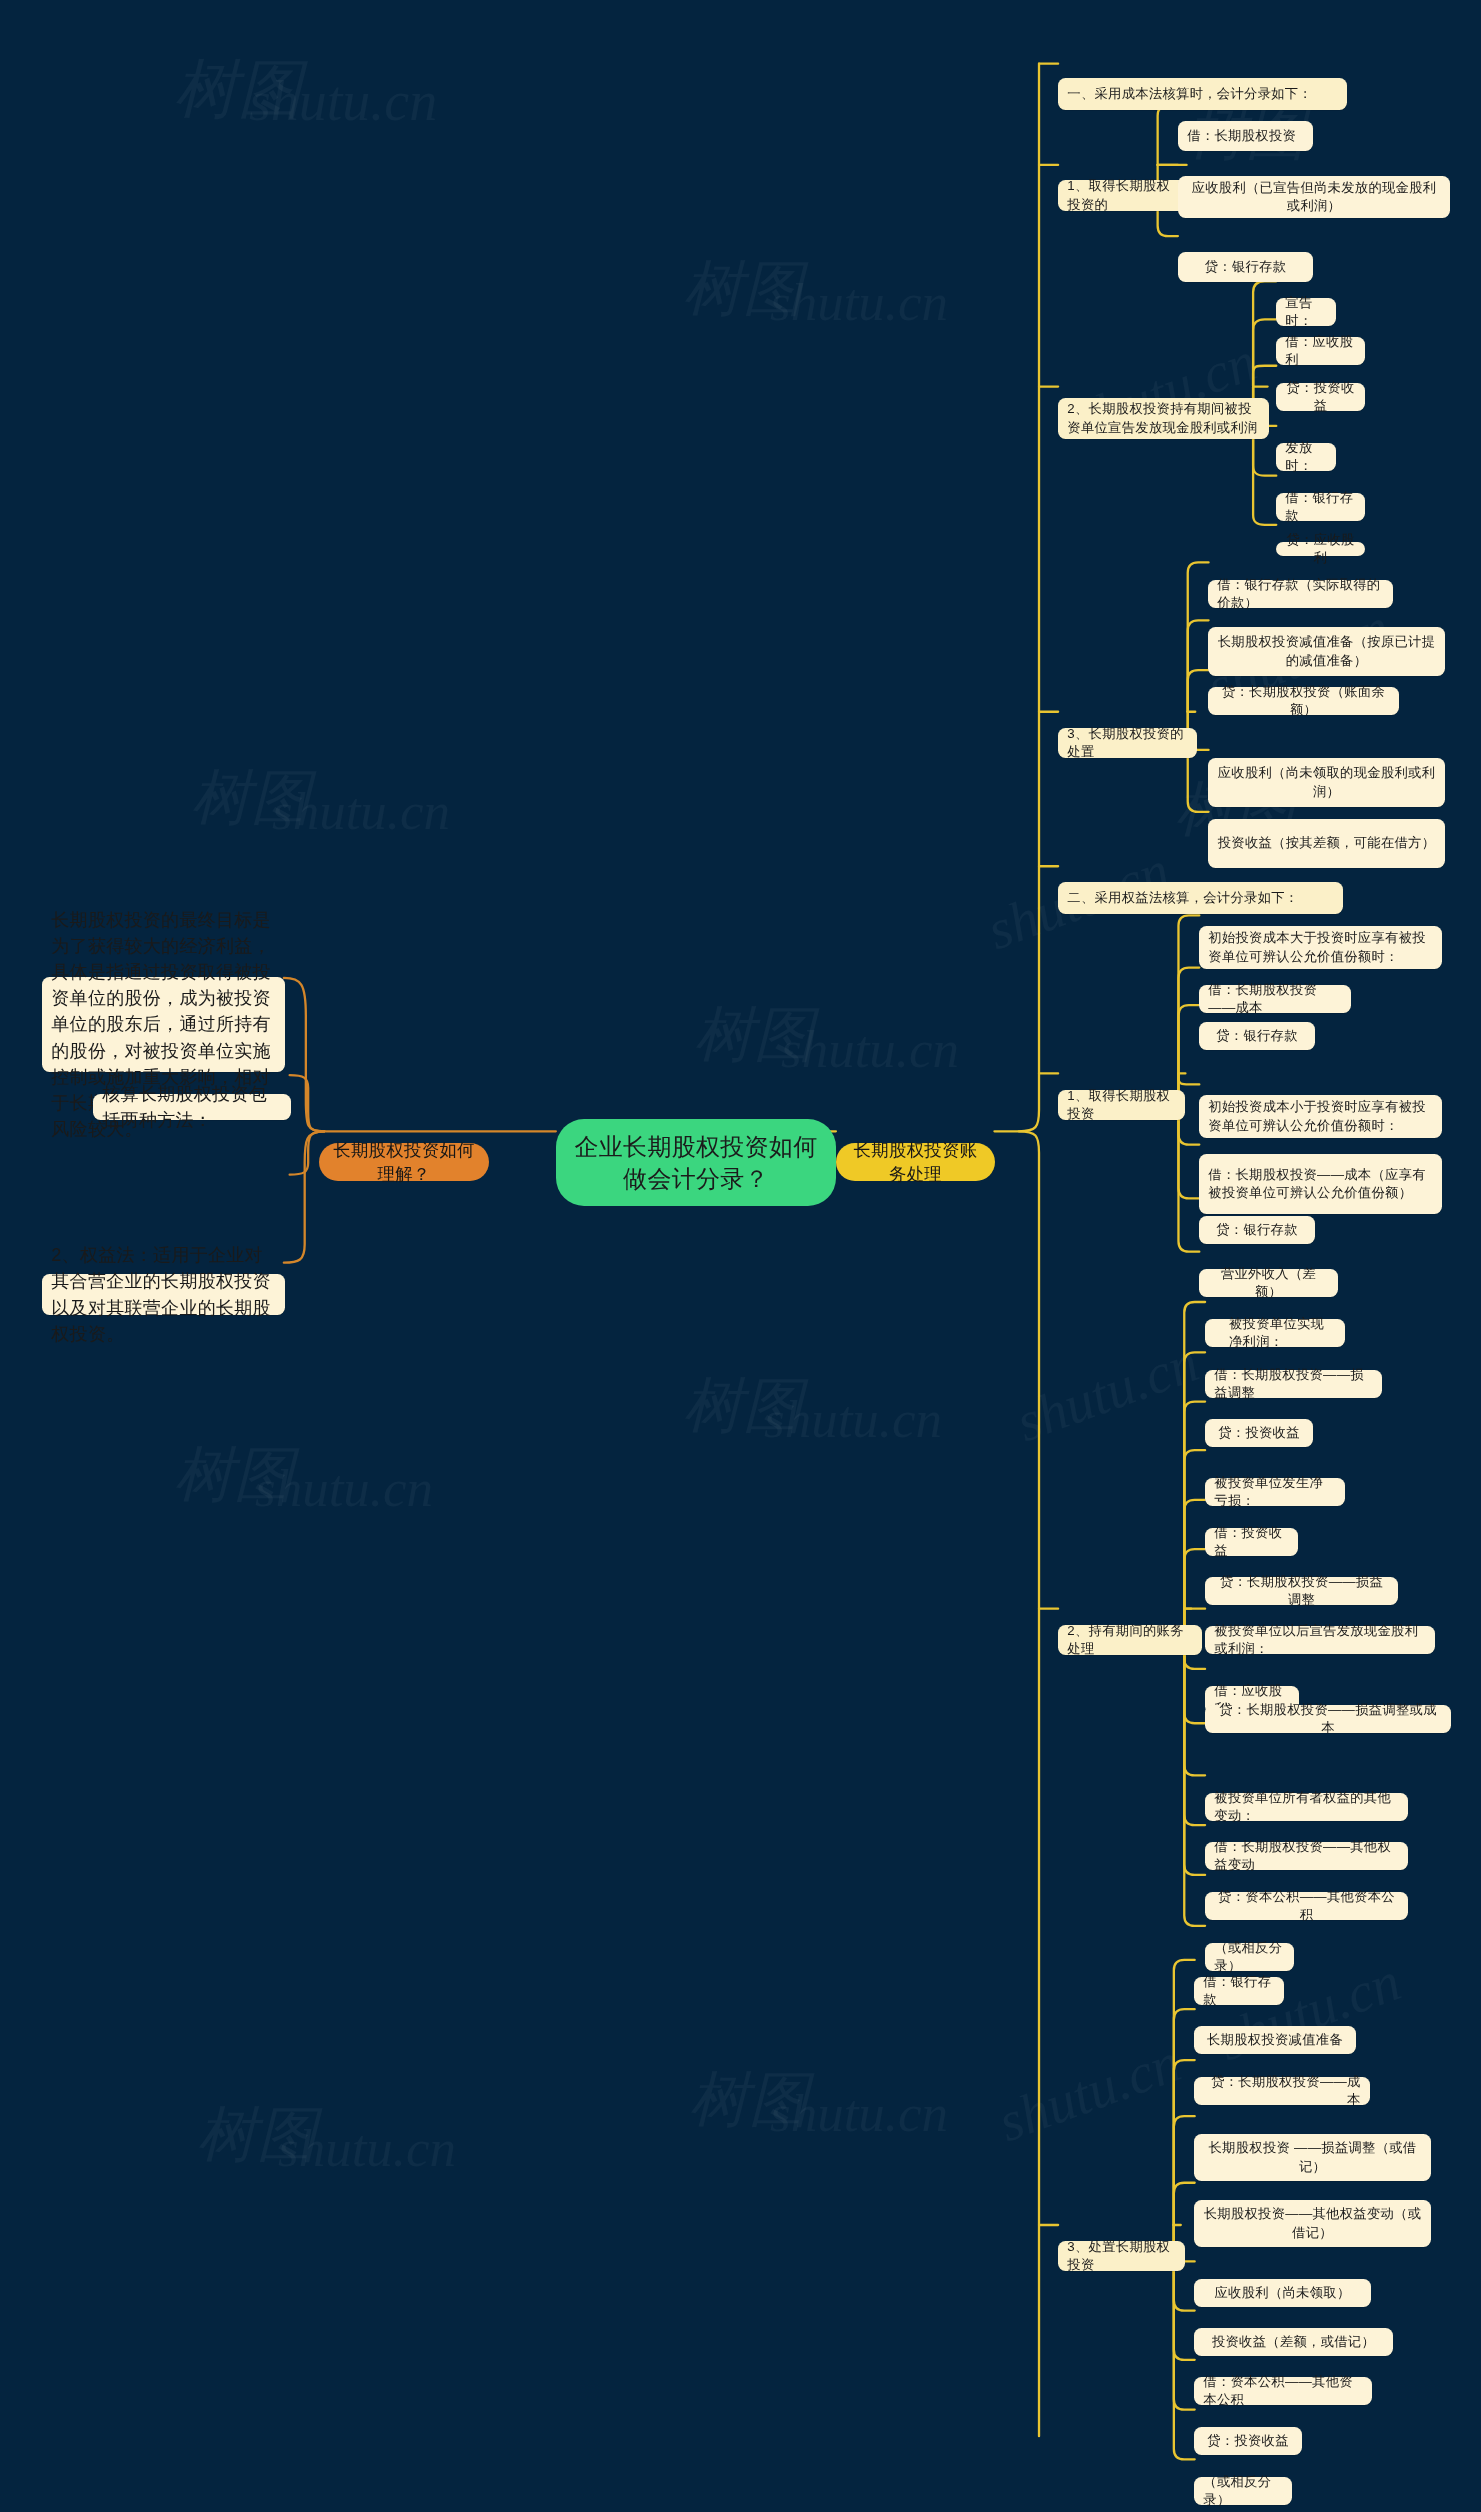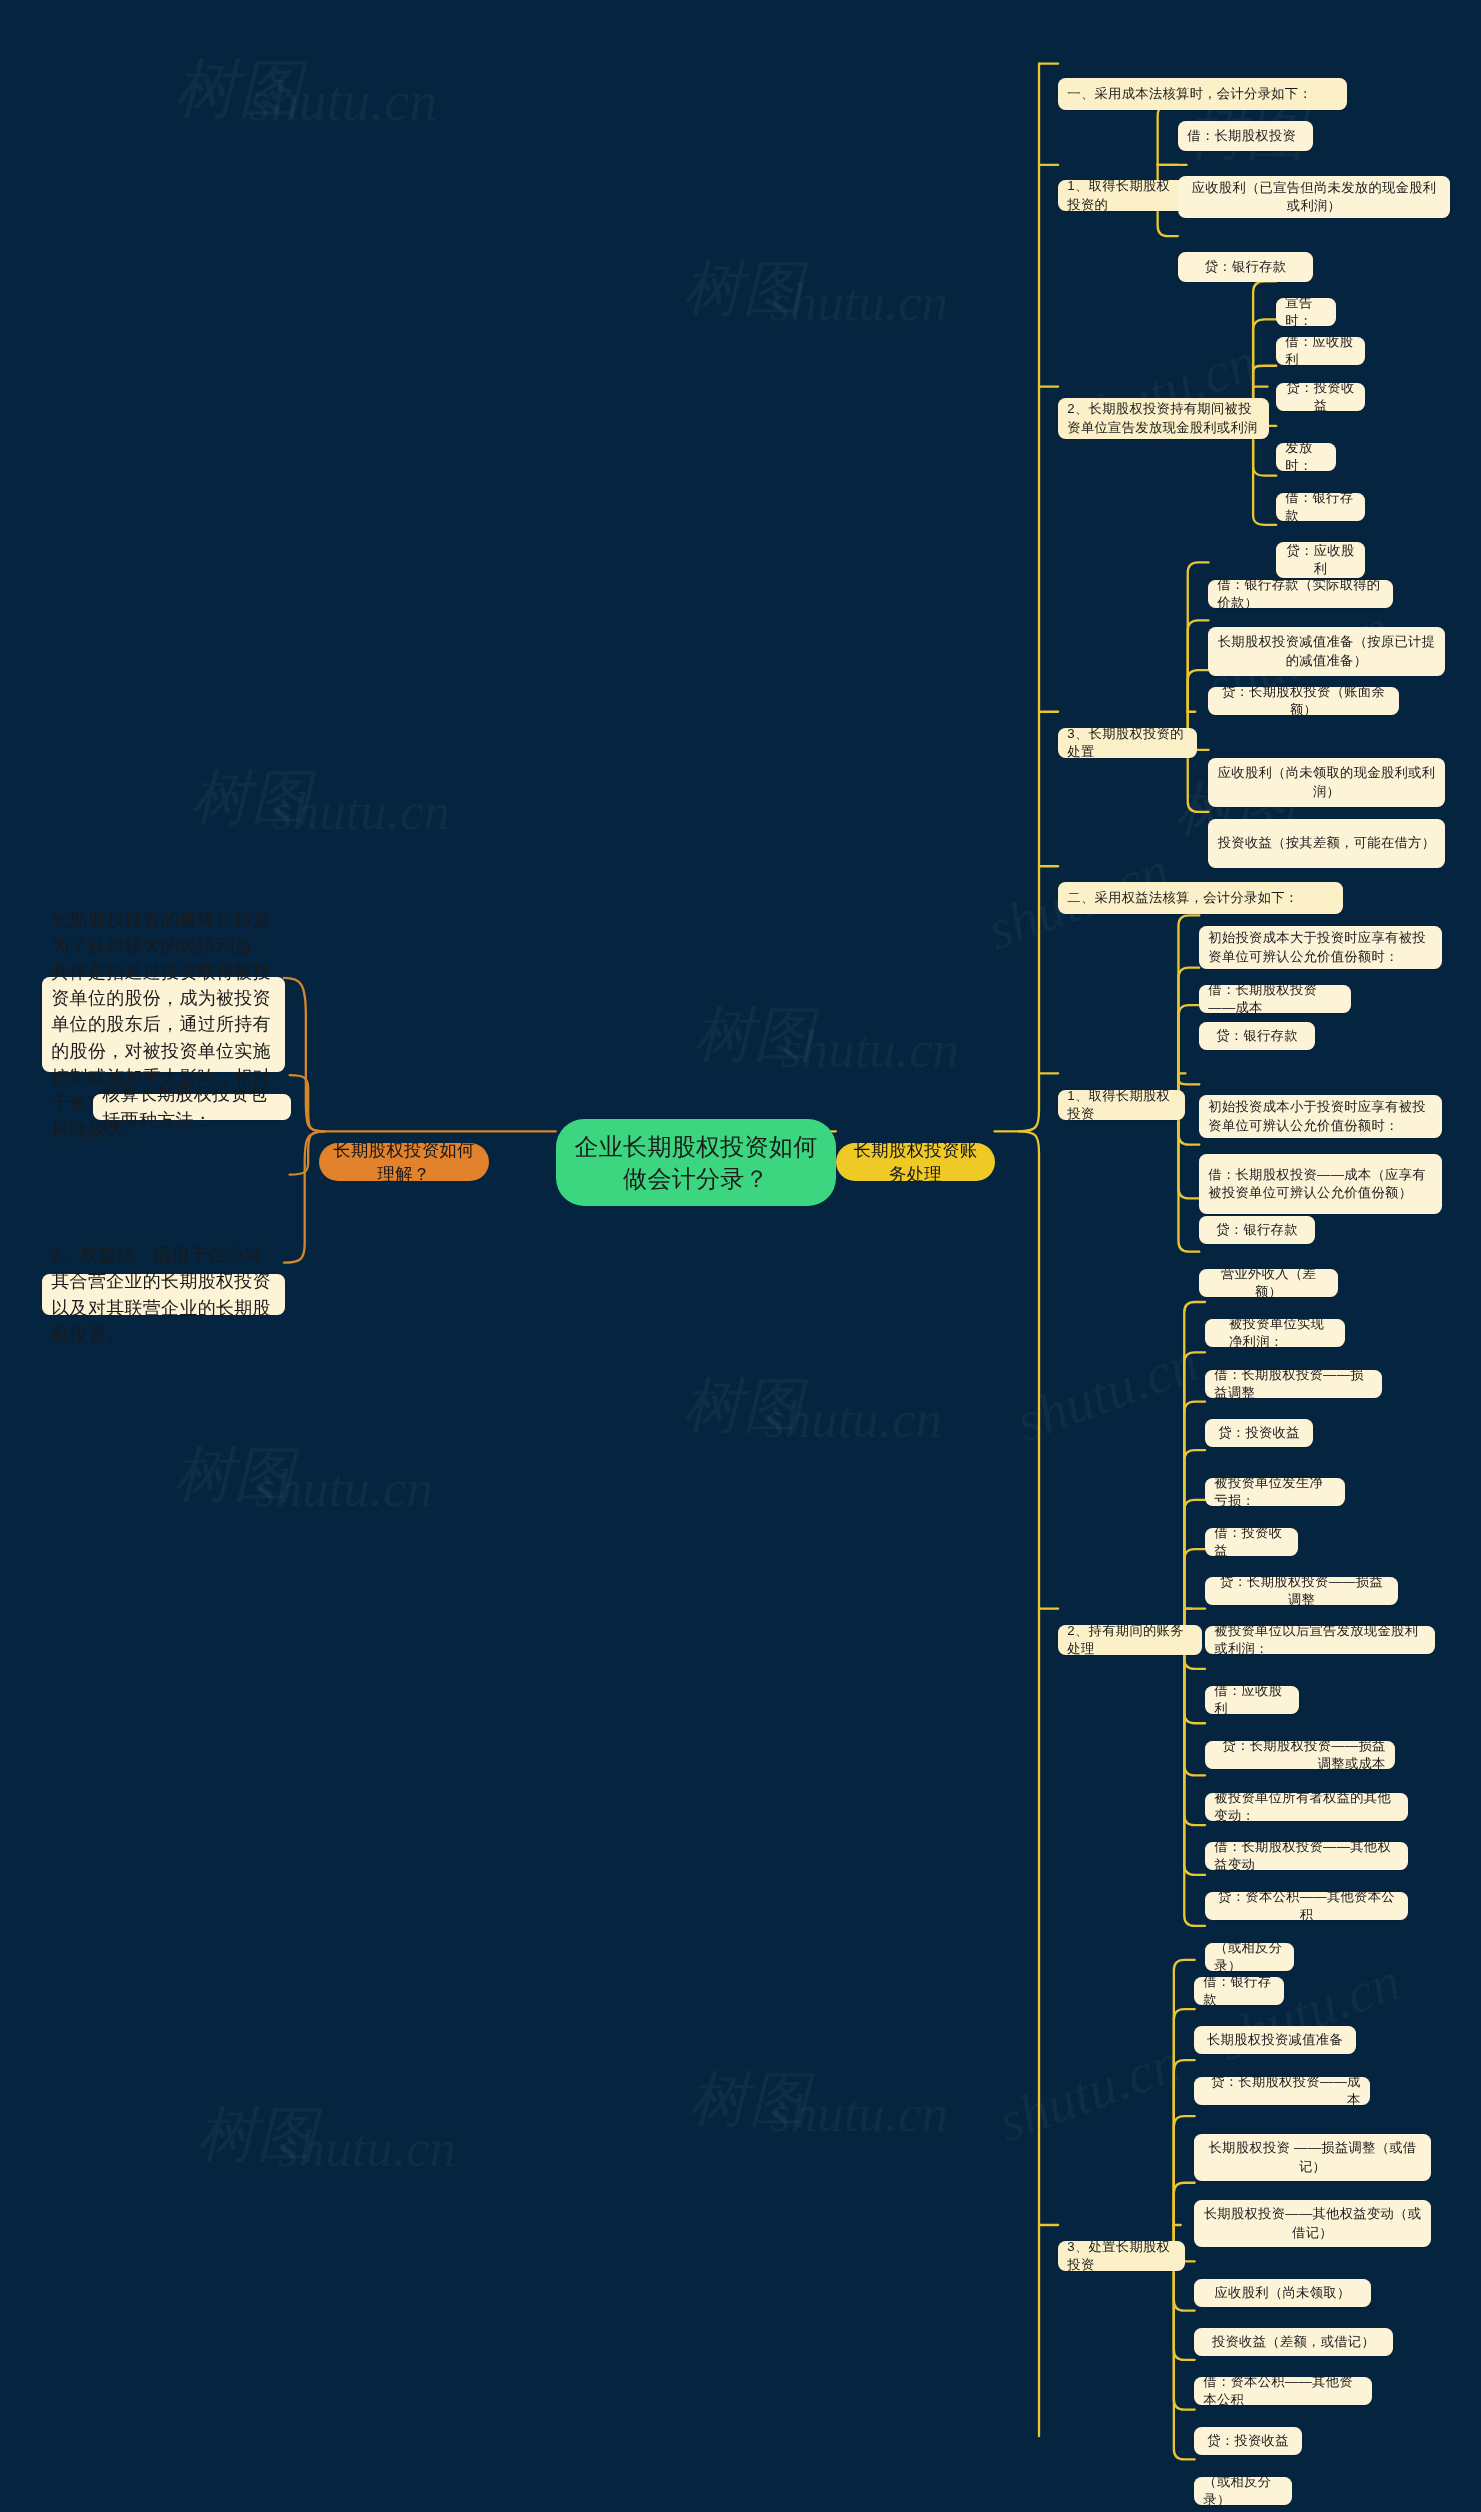--- a/index.html
+++ b/index.html
@@ -251,21 +251,21 @@
   </div>
   <div class="node card center" style="left:1276px; top:352px; width:89px; height:28px;">
     <span>贷：投资收益</span>
   </div>
   <div class="node card" style="left:1276px; top:412px; width:60px; height:28px;">
     <span>发放时：</span>
   </div>
   <div class="node card" style="left:1276px; top:462px; width:89px; height:28px;">
     <span>借：银行存款</span>
   </div>
-  <div class="node card center" style="left:1276px; top:511px; width:89px; height:36px;">
+  <div class="node card center" style="left:1276px; top:511px; width:89px; height:14px;">
     <span>贷：应收股利</span>
   </div>
 
   <div class="node card l2" style="left:1058px; top:697px; width:139px; height:30px;">
     <span>3、长期股权投资的处置</span>
   </div>
   <div class="node card" style="left:1208px; top:549px; width:185px; height:28px;">
     <span>借：银行存款（实际取得的价款）</span>
   </div>
   <div class="node card center" style="left:1208px; top:596px; width:237px; height:49px;">
@@ -330,21 +330,21 @@
   </div>
   <div class="node card center" style="left:1205px; top:1546px; width:193px; height:28px;">
     <span>贷：长期股权投资——损益调整</span>
   </div>
   <div class="node card" style="left:1205px; top:1595px; width:230px; height:28px;">
     <span>被投资单位以后宣告发放现金股利或利润：</span>
   </div>
   <div class="node card" style="left:1205px; top:1655px; width:94px; height:28px;">
     <span>借：应收股利</span>
   </div>
-  <div class="node card center" style="left:1205px; top:1710px; width:190px; height:28px;text-align:right;">
+  <div class="node card center" style="left:1205px; top:1674px; width:246px; height:28px;">
     <span>贷：长期股权投资——损益调整或成本</span>
   </div>
   <div class="node card" style="left:1205px; top:1762px; width:203px; height:28px;">
     <span>被投资单位所有者权益的其他变动：</span>
   </div>
   <div class="node card" style="left:1205px; top:1811px; width:203px; height:28px;">
     <span>借：长期股权投资——其他权益变动</span>
   </div>
   <div class="node card center" style="left:1205px; top:1861px; width:203px; height:28px;">
     <span>贷：资本公积——其他资本公积</span>

